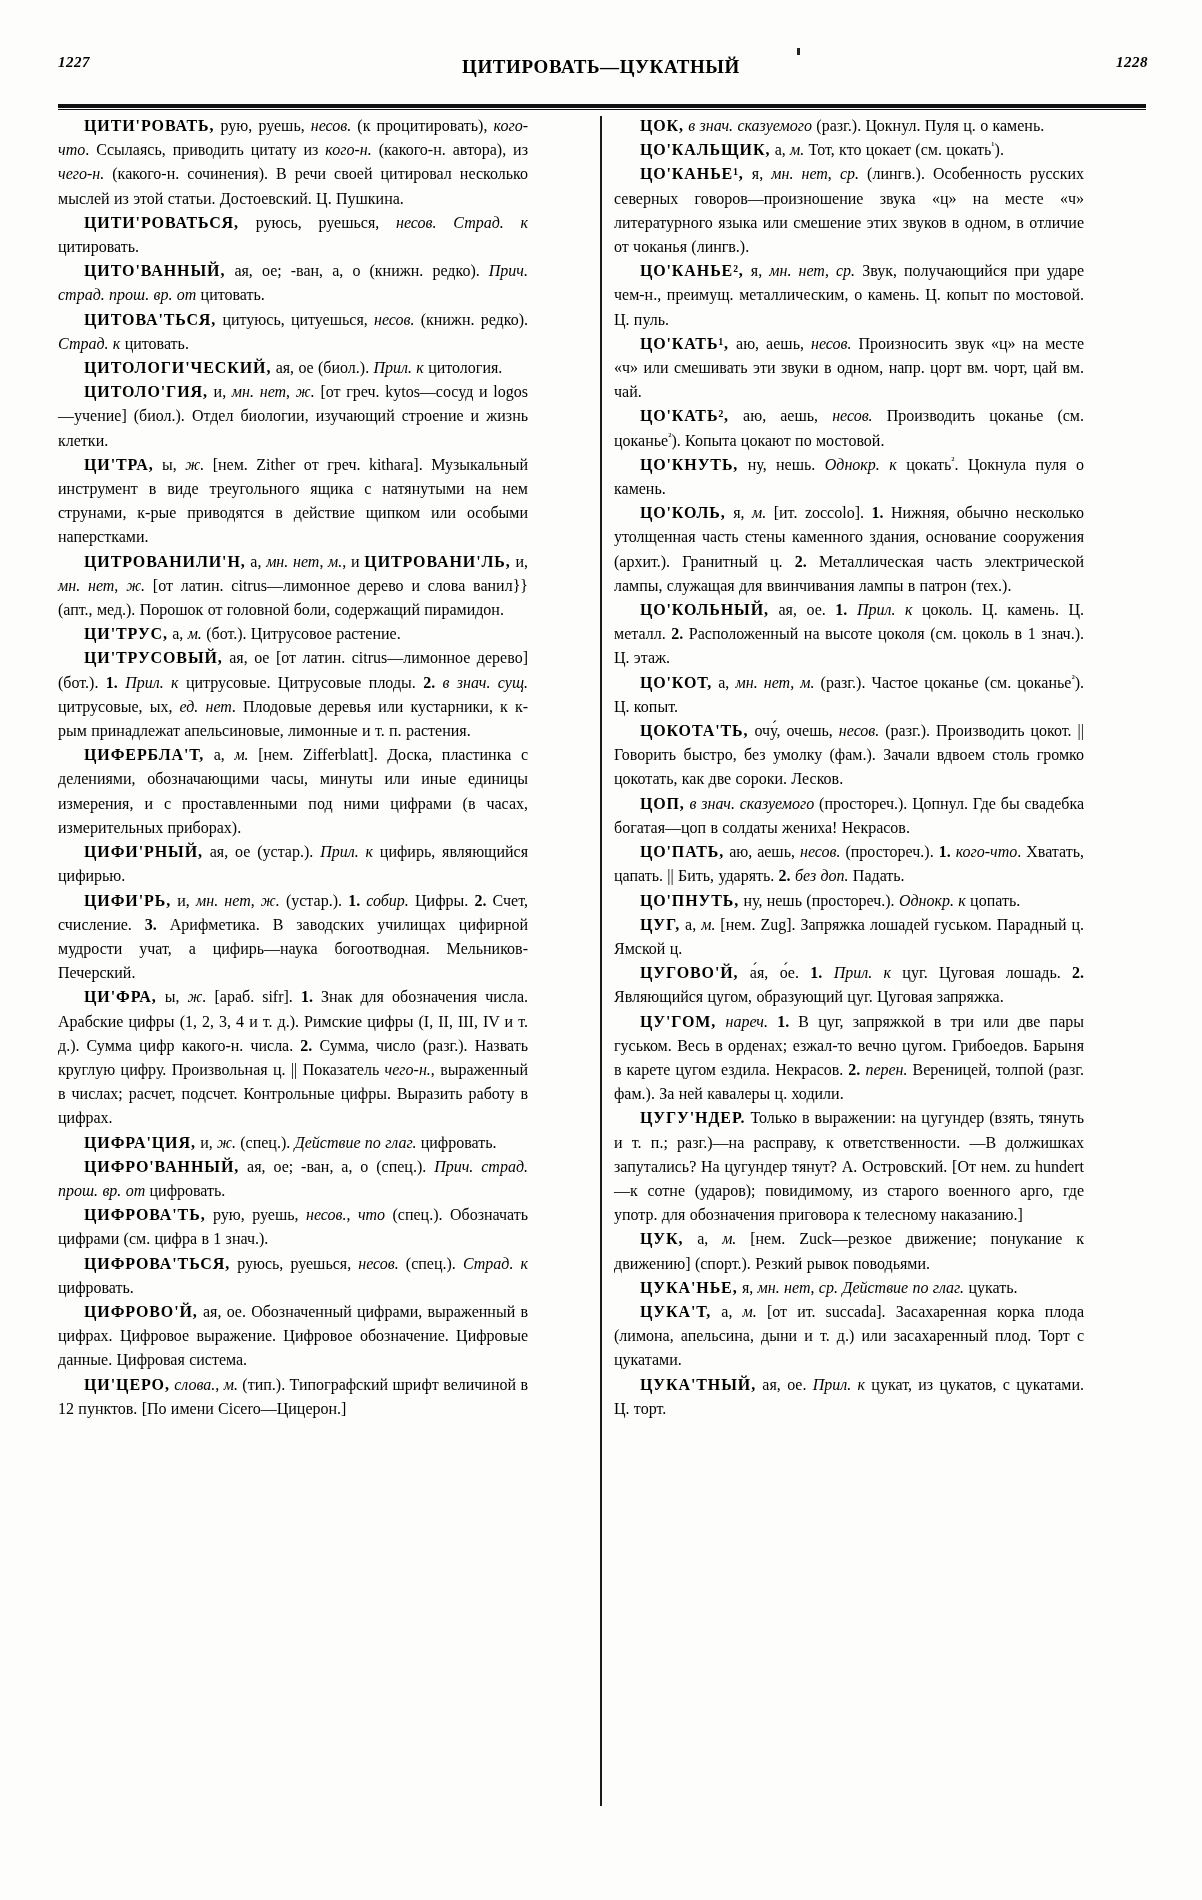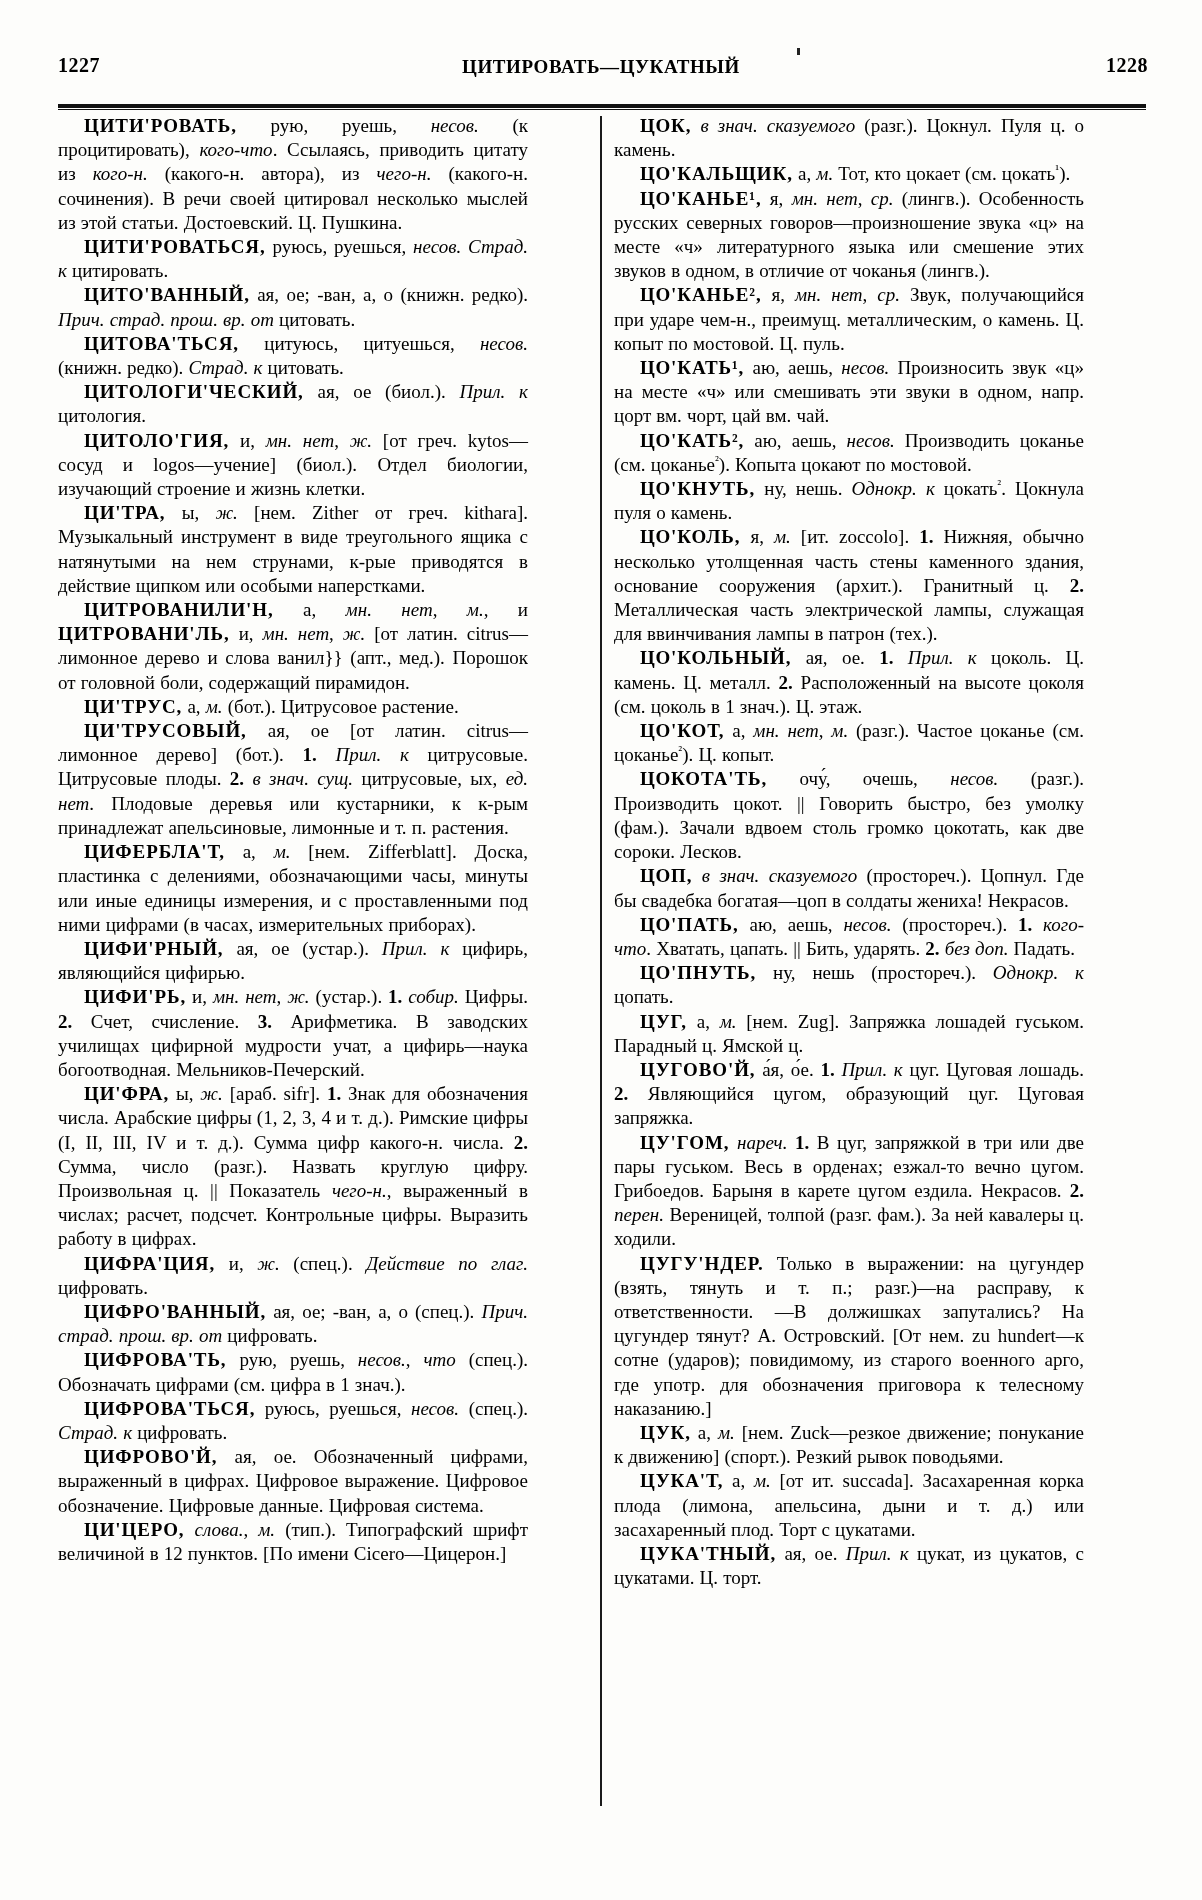--- a/index.html
+++ b/index.html
@@ -30,22 +30,23 @@
     top: 54px;
     left: 52px;
     right: 52px;
     height: 32px;
   }
   .folio {
     position: absolute;
     top: 0;
     font-family: "Liberation Serif", serif;
     font-weight: bold;
-    font-size: 20px;
+    font-size: 15px;
     letter-spacing: 0.5px;
+    font-style: italic;
   }
   .folio-left { left: 6px; }
   .folio-right { right: 2px; }
   .head-title {
     position: absolute;
     left: 0; right: 0;
     top: 2px;
     text-align: center;
     font-weight: bold;
     font-size: 19px;
@@ -96,21 +97,21 @@
   }
   .col {
     position: absolute;
     top: 0;
     width: 470px;
   }
   .col-left  { left: 0px; }
   .col-right { left: 556px; }
 
   .entry {
-    font-size: 19px;
+    font-size: 16px;
     line-height: 24.2px;
     text-align: justify;
     text-indent: 26px;
     margin: 0;
     hyphens: manual;
     word-spacing: 0.02em;
   }
   .hw {
     font-weight: bold;
     letter-spacing: 0.9px;
@@ -170,18 +171,19 @@
         <p class="entry"><span class="hw">ЦО'КОТ,</span><span> а, <i class="it">мн. нет</i>, <i class="it">м.</i> (разг.). Частое цоканье (см. цоканье<span class="sm">²</span>). Ц. копыт.</span></p>
         <p class="entry"><span class="hw">ЦОКОТА'ТЬ,</span><span> очу́, очешь, <i class="it">несов.</i> (разг.). Производить цокот. || Говорить быстро, без умолку (фам.). Зачали вдвоем столь громко цокотать, как две сороки. Лесков.</span></p>
         <p class="entry"><span class="hw">ЦОП,</span><span> <i class="it">в знач. сказуемого</i> (простореч.). Цопнул. Где бы свадебка богатая—цоп в солдаты жениха! Некрасов.</span></p>
         <p class="entry"><span class="hw">ЦО'ПАТЬ,</span><span> аю, аешь, <i class="it">несов.</i> (простореч.). <b class="bi">1.</b> <i class="it">кого-что</i>. Хватать, цапать. || Бить, ударять. <b class="bi">2.</b> <i class="it">без доп.</i> Падать.</span></p>
         <p class="entry"><span class="hw">ЦО'ПНУТЬ,</span><span> ну, нешь (простореч.). <i class="it">Однокр. к</i> цопать.</span></p>
         <p class="entry"><span class="hw">ЦУГ,</span><span> а, <i class="it">м.</i> [нем. Zug]. Запряжка лошадей гуськом. Парадный ц. Ямской ц.</span></p>
         <p class="entry"><span class="hw">ЦУГОВО'Й,</span><span> а́я, о́е. <b class="bi">1.</b> <i class="it">Прил. к</i> цуг. Цуговая лошадь. <b class="bi">2.</b> Являющийся цугом, образующий цуг. Цуговая запряжка.</span></p>
         <p class="entry"><span class="hw">ЦУ'ГОМ,</span><span> <i class="it">нареч.</i> <b class="bi">1.</b> В цуг, запряжкой в три или две пары гуськом. Весь в орденах; езжал-то вечно цугом. Грибоедов. Барыня в карете цугом ездила. Некрасов. <b class="bi">2.</b> <i class="it">перен.</i> Вереницей, толпой (разг. фам.). За ней кавалеры ц. ходили.</span></p>
         <p class="entry"><span class="hw">ЦУГУ'НДЕР.</span><span> Только в выражении: на цугундер (взять, тянуть и т. п.; разг.)—на расправу, к ответственности. —В должишках запутались? На цугундер тянут? А. Островский. [От нем. zu hundert—к сотне (ударов); повидимому, из старого военного арго, где употр. для обозначения приговора к телесному наказанию.]</span></p>
         <p class="entry"><span class="hw">ЦУК,</span><span> а, <i class="it">м.</i> [нем. Zuck—резкое движение; понукание к движению] (спорт.). Резкий рывок поводьями.</span></p>
+        <p class="entry"><span class="hw">ЦУКА'НЬЕ,</span><span> я, <i class="it">мн. нет</i>, <i class="it">ср.</i> <i class="it">Действие по</i> <i class="it">глаг.</i> цукать.</span></p>
         <p class="entry"><span class="hw">ЦУКА'Т,</span><span> а, <i class="it">м.</i> [от ит. succada]. Засахаренная корка плода (лимона, апельсина, дыни и т. д.) или засахаренный плод. Торт с цукатами.</span></p>
         <p class="entry"><span class="hw">ЦУКА'ТНЫЙ,</span><span> ая, ое. <i class="it">Прил. к</i> цукат, из цукатов, с цукатами. Ц. торт.</span></p>
       </div>
   </div>
 
 </div>
 
 </body></html>

